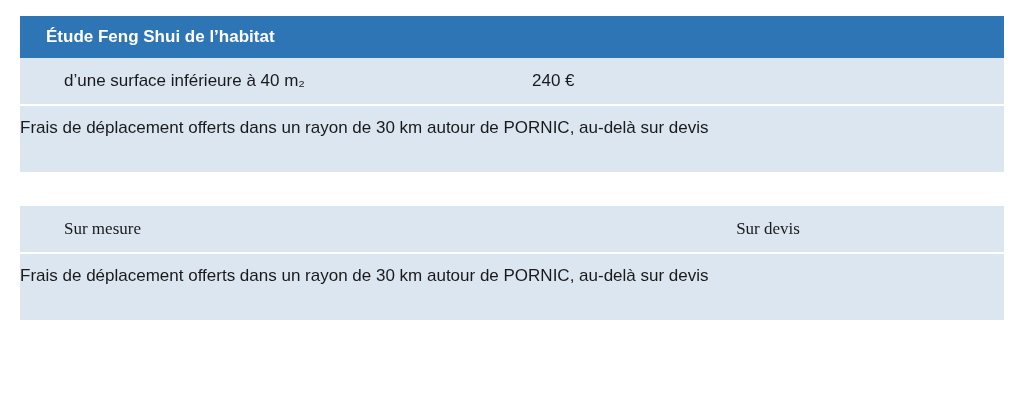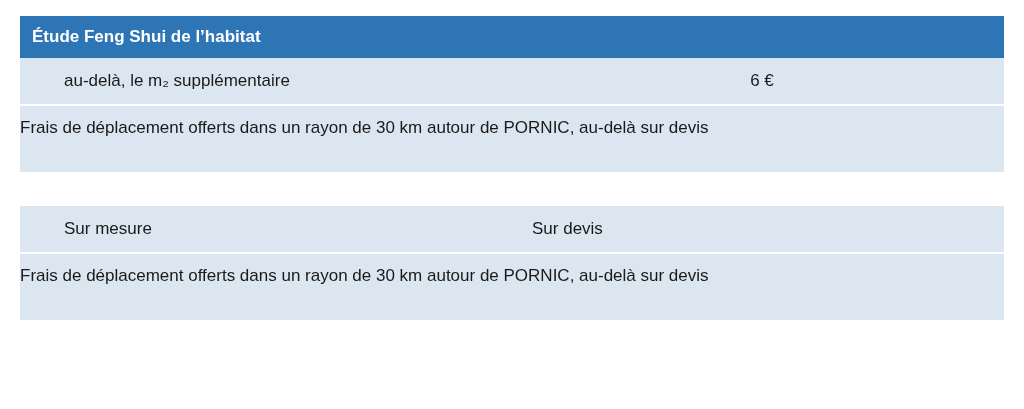--- a/index.html
+++ b/index.html
@@ -31,21 +31,21 @@
     vertical-align: middle;
   }
   .row-header td {
     background: #2e75b6;
     color: #ffffff;
     font-weight: bold;
     font-size: 17px;
     height: 42px;
   }
   .row-header td.cell-label {
-    padding-left: 12px;
+    padding-left: 26px;
   }
   .row-item td {
     background: #dce6f1;
     font-size: 17px;
     height: 46px;
     border-bottom: 2px solid #ffffff;
   }
   .row-item td.cell-label {
     padding-left: 44px;
   }
@@ -70,46 +70,48 @@
     height: 34px;
   }
   .col-split {
     width: 500px;
   }
   .row-item-simple td {
     background: #dce6f1;
     font-size: 17px;
     height: 46px;
     border-bottom: 2px solid #ffffff;
+    font-family: Liberation Serif, serif;
   }
   .row-item-simple td.cell-label {
     padding-left: 44px;
   }
   .row-item-simple td.cell-value {
     padding-left: 12px;
+    text-align: center;
   }
 </style>
 </head>
 <body>
 
 <div class="page">
 
   <table class="pricing-table">
     <colgroup>
       <col class="col-split">
       <col>
     </colgroup>
     <tbody>
       <tr class="row-header">
         <td class="cell-label">Étude Feng Shui de l’habitat</td>
         <td class="cell-value"></td>
       </tr>
       <tr class="row-item">
-        <td class="cell-label">au-delà, le m₂ supplémentaire</td>
-        <td class="cell-value center">6 €</td>
+        <td class="cell-label">d’une surface inférieure à 40 m₂</td>
+        <td class="cell-value">240 €</td>
       </tr>
       <tr class="row-note">
         <td colspan="2">Frais de déplacement offerts dans un rayon de 30 km autour de PORNIC, au-delà sur devis</td>
       </tr>
       <tr class="row-spacer-blue">
         <td colspan="2"></td>
       </tr>
     </tbody>
   </table>
 

